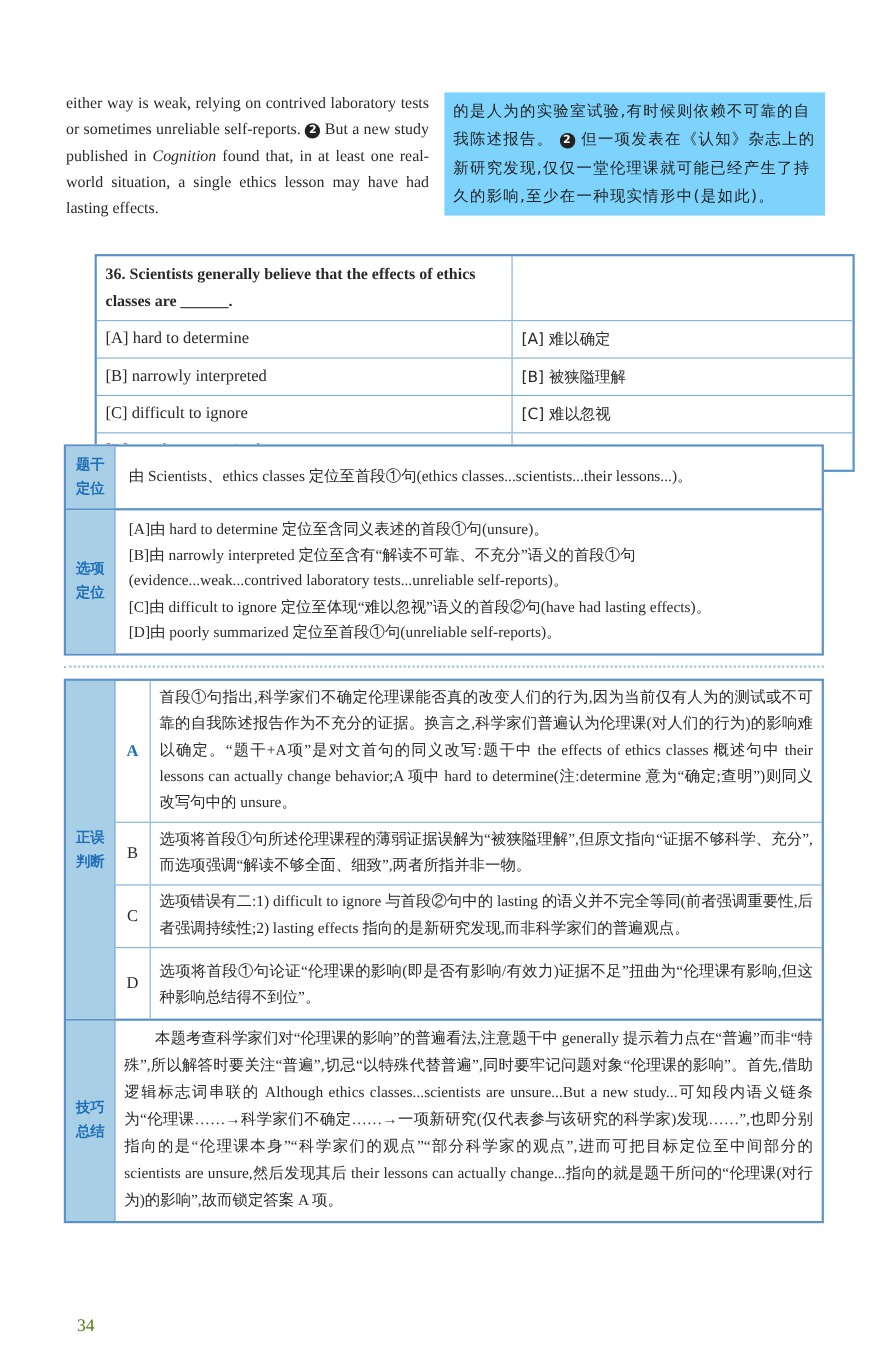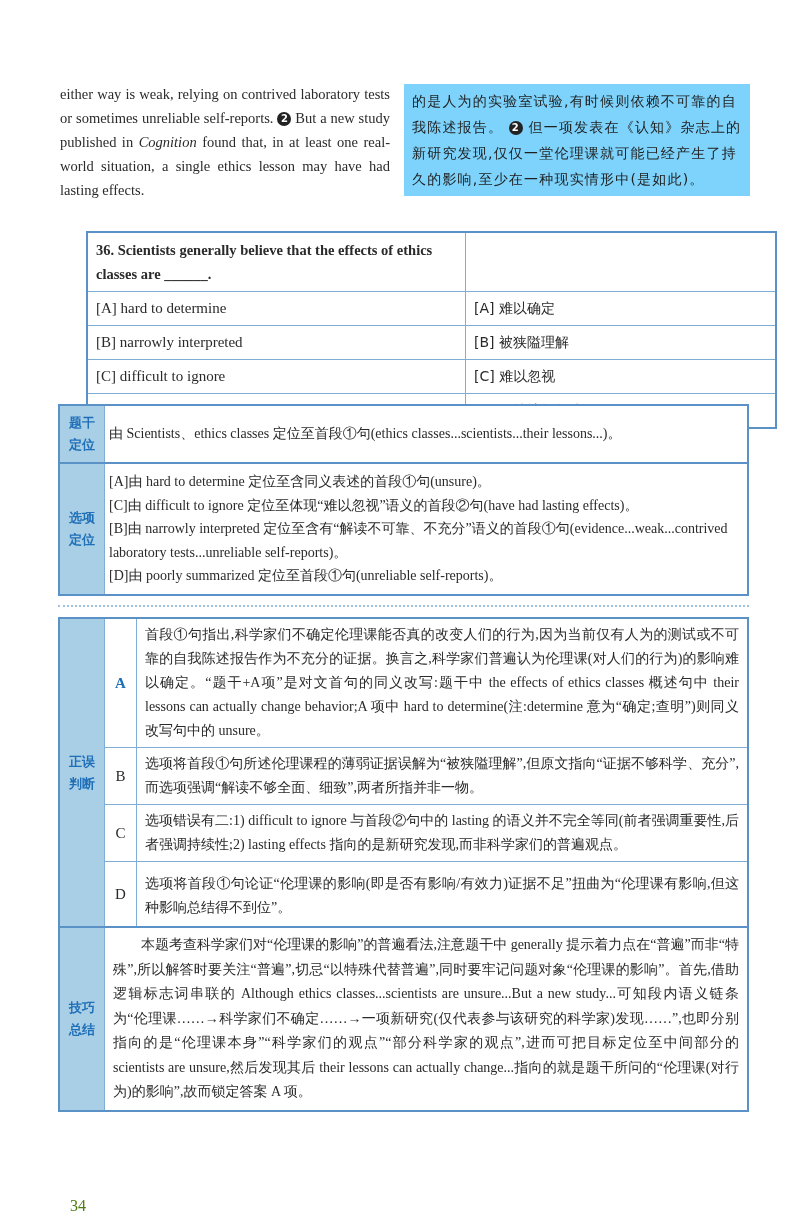--- a/index.html
+++ b/index.html
@@ -26,21 +26,21 @@
   .qhead { height:58px; font-weight:bold; }
   .qhead .l { font-size:14.5px; line-height:24px; }
   .qhead .r { font-size:13.5px; }
   .qopt { height:33px; }
   .sec { display:flex; border-top:2px solid #5a92c8; }
   .sec:first-child { border-top:none; }
   .lab { width:44px; background:#a9cfe6; color:#1f6fb8; font-weight:bold;
          font-family:"DejaVu Sans",sans-serif; font-size:13px; line-height:22px;
          display:flex; align-items:center; justify-content:center; text-align:center;
          border-right:1px solid #7eaed6; flex-shrink:0; }
-  .sec-body { flex:1; padding:6px 4px; font-size:14px; line-height:23.5px; }
+  .sec-body { flex:1; padding:6px 12px; font-size:14px; line-height:23.5px; }
   .loc-box { top:404px; }
   .sep { position:absolute; left:58px; top:605px; width:691px; border-top:2px dotted #9ec1dd; }
   .judge-box { top:617px; }
   .jrow { display:flex; border-bottom:1px solid #7eaed6; }
   .jrow:last-child { border-bottom:none; }
   .jletter { width:31px; flex-shrink:0; border-right:1px solid #7eaed6;
              display:flex; align-items:center; justify-content:center; font-size:15px; }
   .jletter.ans { color:#1f6fb8; font-weight:bold; }
   .jtext { flex:1; padding:4px 8px; font-size:14px; line-height:24px; text-align:justify; }
   .jcol { flex:1; display:flex; flex-direction:column; }
@@ -92,22 +92,22 @@
         <span style="width:28px;display:block;">题干定位</span>
       </div>
     <div class="sec-body" style="display:flex;align-items:center;">由 Scientists、ethics classes 定位至首段①句(ethics classes...scientists...their lessons...)。</div>
   </div>
   <div class="sec">
     <div class="lab">
         <span style="width:28px;display:block;">选项定位</span>
       </div>
     <div class="sec-body">
       <div>[A]由 hard to determine 定位至含同义表述的首段①句(unsure)。</div>
+      <div>[B]由 narrowly interpreted 定位至含有“解读不可靠、不充分”语义的首段①句(evidence...weak...contrived laboratory tests...unreliable self-reports)。</div>
       <div>[C]由 difficult to ignore 定位至体现“难以忽视”语义的首段②句(have had lasting effects)。</div>
-      <div>[B]由 narrowly interpreted 定位至含有“解读不可靠、不充分”语义的首段①句(evidence...weak...contrived laboratory tests...unreliable self-reports)。</div>
       <div>[D]由 poorly summarized 定位至首段①句(unreliable self-reports)。</div>
     </div>
   </div>
 </div>
 
 <div class="sep"></div>
 
 <div class="box judge-box">
   <div class="sec">
     <div class="lab">

